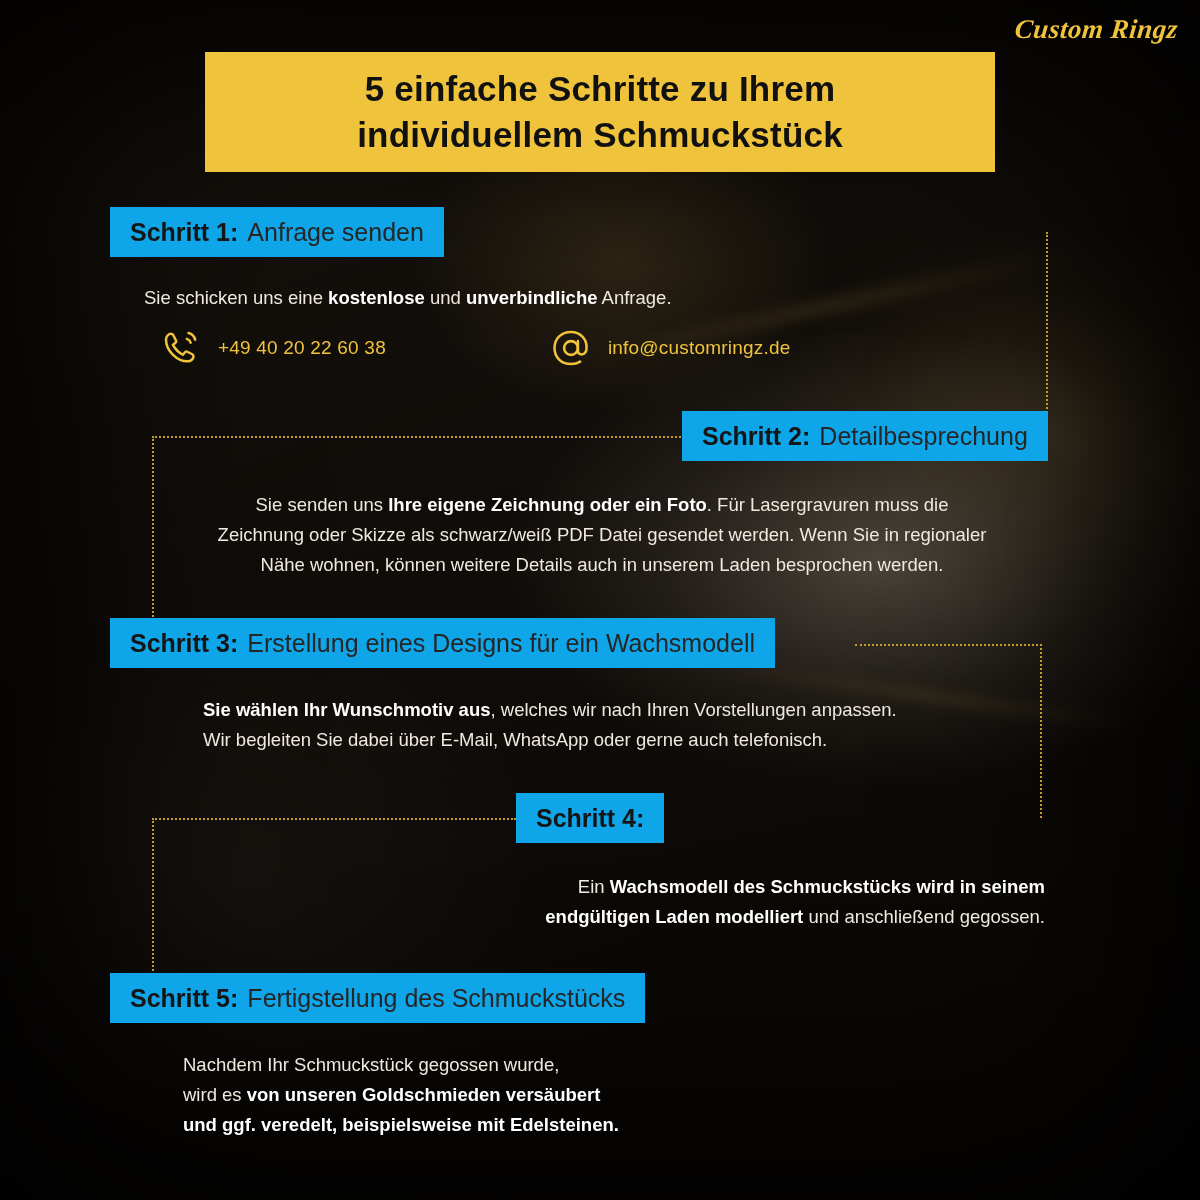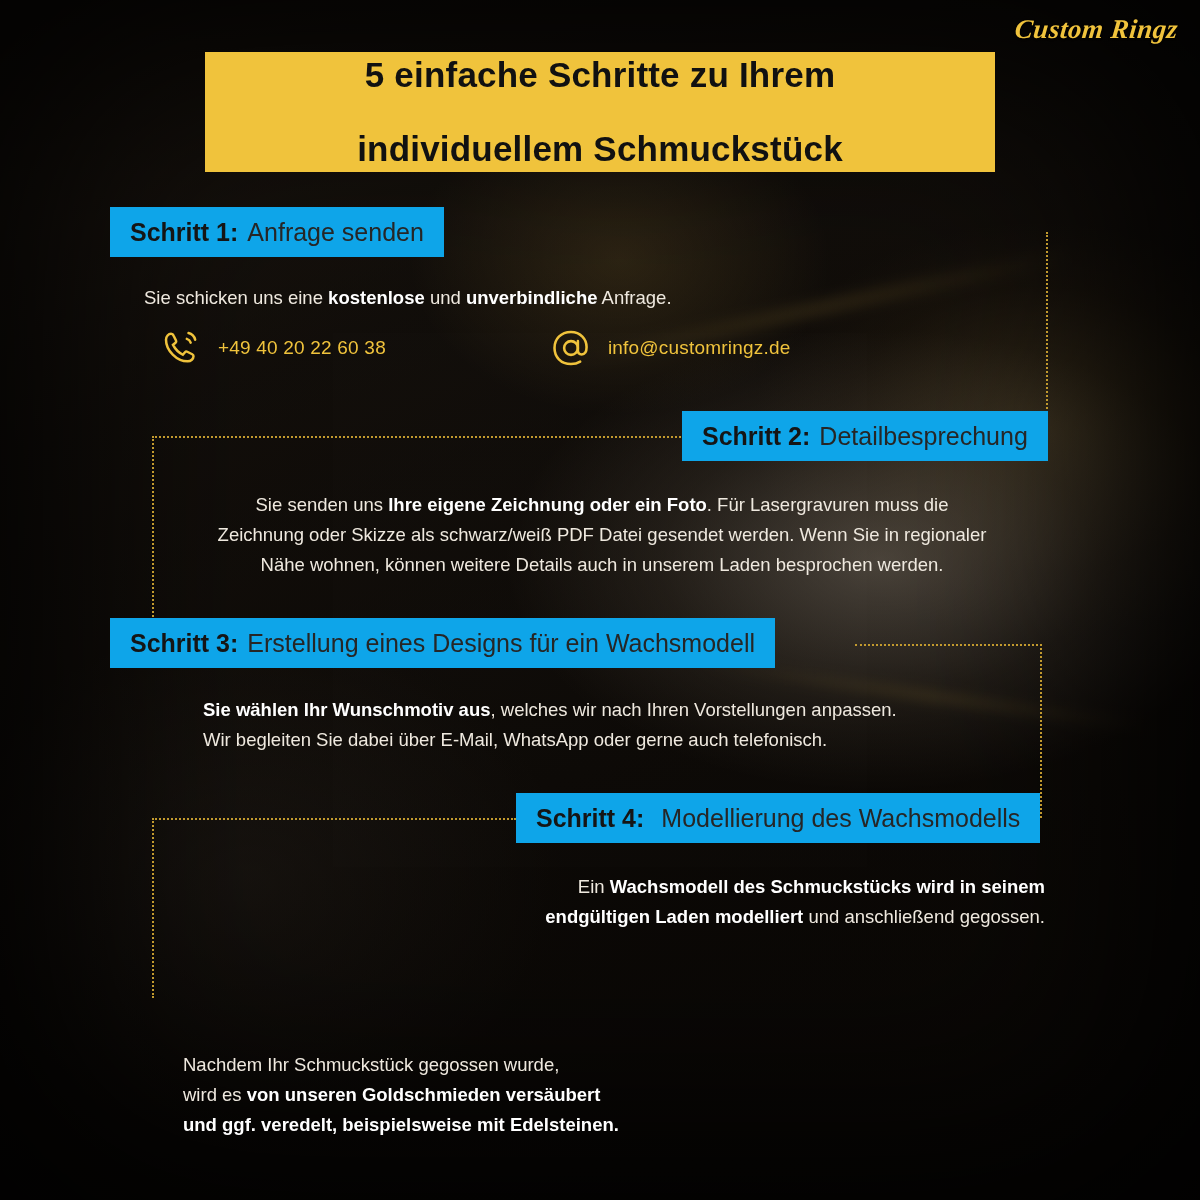--- a/index.html
+++ b/index.html
@@ -78,21 +78,21 @@
   .title-box {
     position: absolute;
     left: 205px;
     top: 52px;
     width: 790px;
     height: 120px;
     background: #f0c33c;
     display: flex;
     flex-direction: column;
     align-items: center;
-    justify-content: space-between;
+    justify-content: center;
     text-align: center;
   }
   .title-box .line {
     color: #111;
     font-size: 35px;
     font-weight: bold;
     line-height: 46px;
     letter-spacing: 0.2px;
   }
 
@@ -222,19 +222,22 @@
   <div class="body-text ta-center" style="left:160px; top:490px; width:884px;">Sie senden uns <b>Ihre eigene Zeichnung oder ein Foto</b>. Für Lasergravuren muss die<br>Zeichnung oder Skizze als schwarz/weiß PDF Datei gesendet werden. Wenn Sie in regionaler<br>Nähe wohnen, können weitere Details auch in unserem Laden besprochen werden.</div>
 
   <div class="step-bar" style="left:110px; top:618px;">
     <span class="num">Schritt 3:</span>
     <span class="name">Erstellung eines Designs für ein Wachsmodell</span>
   </div>
   <div class="body-text ta-left" style="left:155px; top:695px; width:900px;margin-left:48px;"><b>Sie wählen Ihr Wunschmotiv aus</b>, welches wir nach Ihren Vorstellungen anpassen.<br>Wir begleiten Sie dabei über E-Mail, WhatsApp oder gerne auch telefonisch.</div>
 
   <div class="step-bar" style="left:516px; top:793px;gap:8px;">
     <span class="num">Schritt 4:</span>
-    <span class="name">Modellierung des Wachsmodells</span>
   </div>
   <div class="body-text ta-right" style="left:245px; top:872px; width:800px;">Ein <b>Wachsmodell des Schmuckstücks wird in seinem</b><br><b>endgültigen Laden modelliert</b> und anschließend gegossen.</div>
 
+  <div class="step-bar" style="left:110px; top:973px;">
+    <span class="num">Schritt 5:</span>
+    <span class="name">Fertigstellung des Schmuckstücks</span>
+  </div>
   <div class="body-text ta-left" style="left:155px; top:1050px; width:860px;margin-left:28px;">Nachdem Ihr Schmuckstück gegossen wurde,<br>wird es <b>von unseren Goldschmieden versäubert</b><br><b>und ggf. veredelt, beispielsweise mit Edelsteinen.</b></div>
 
 </div>
 
 </body></html>

